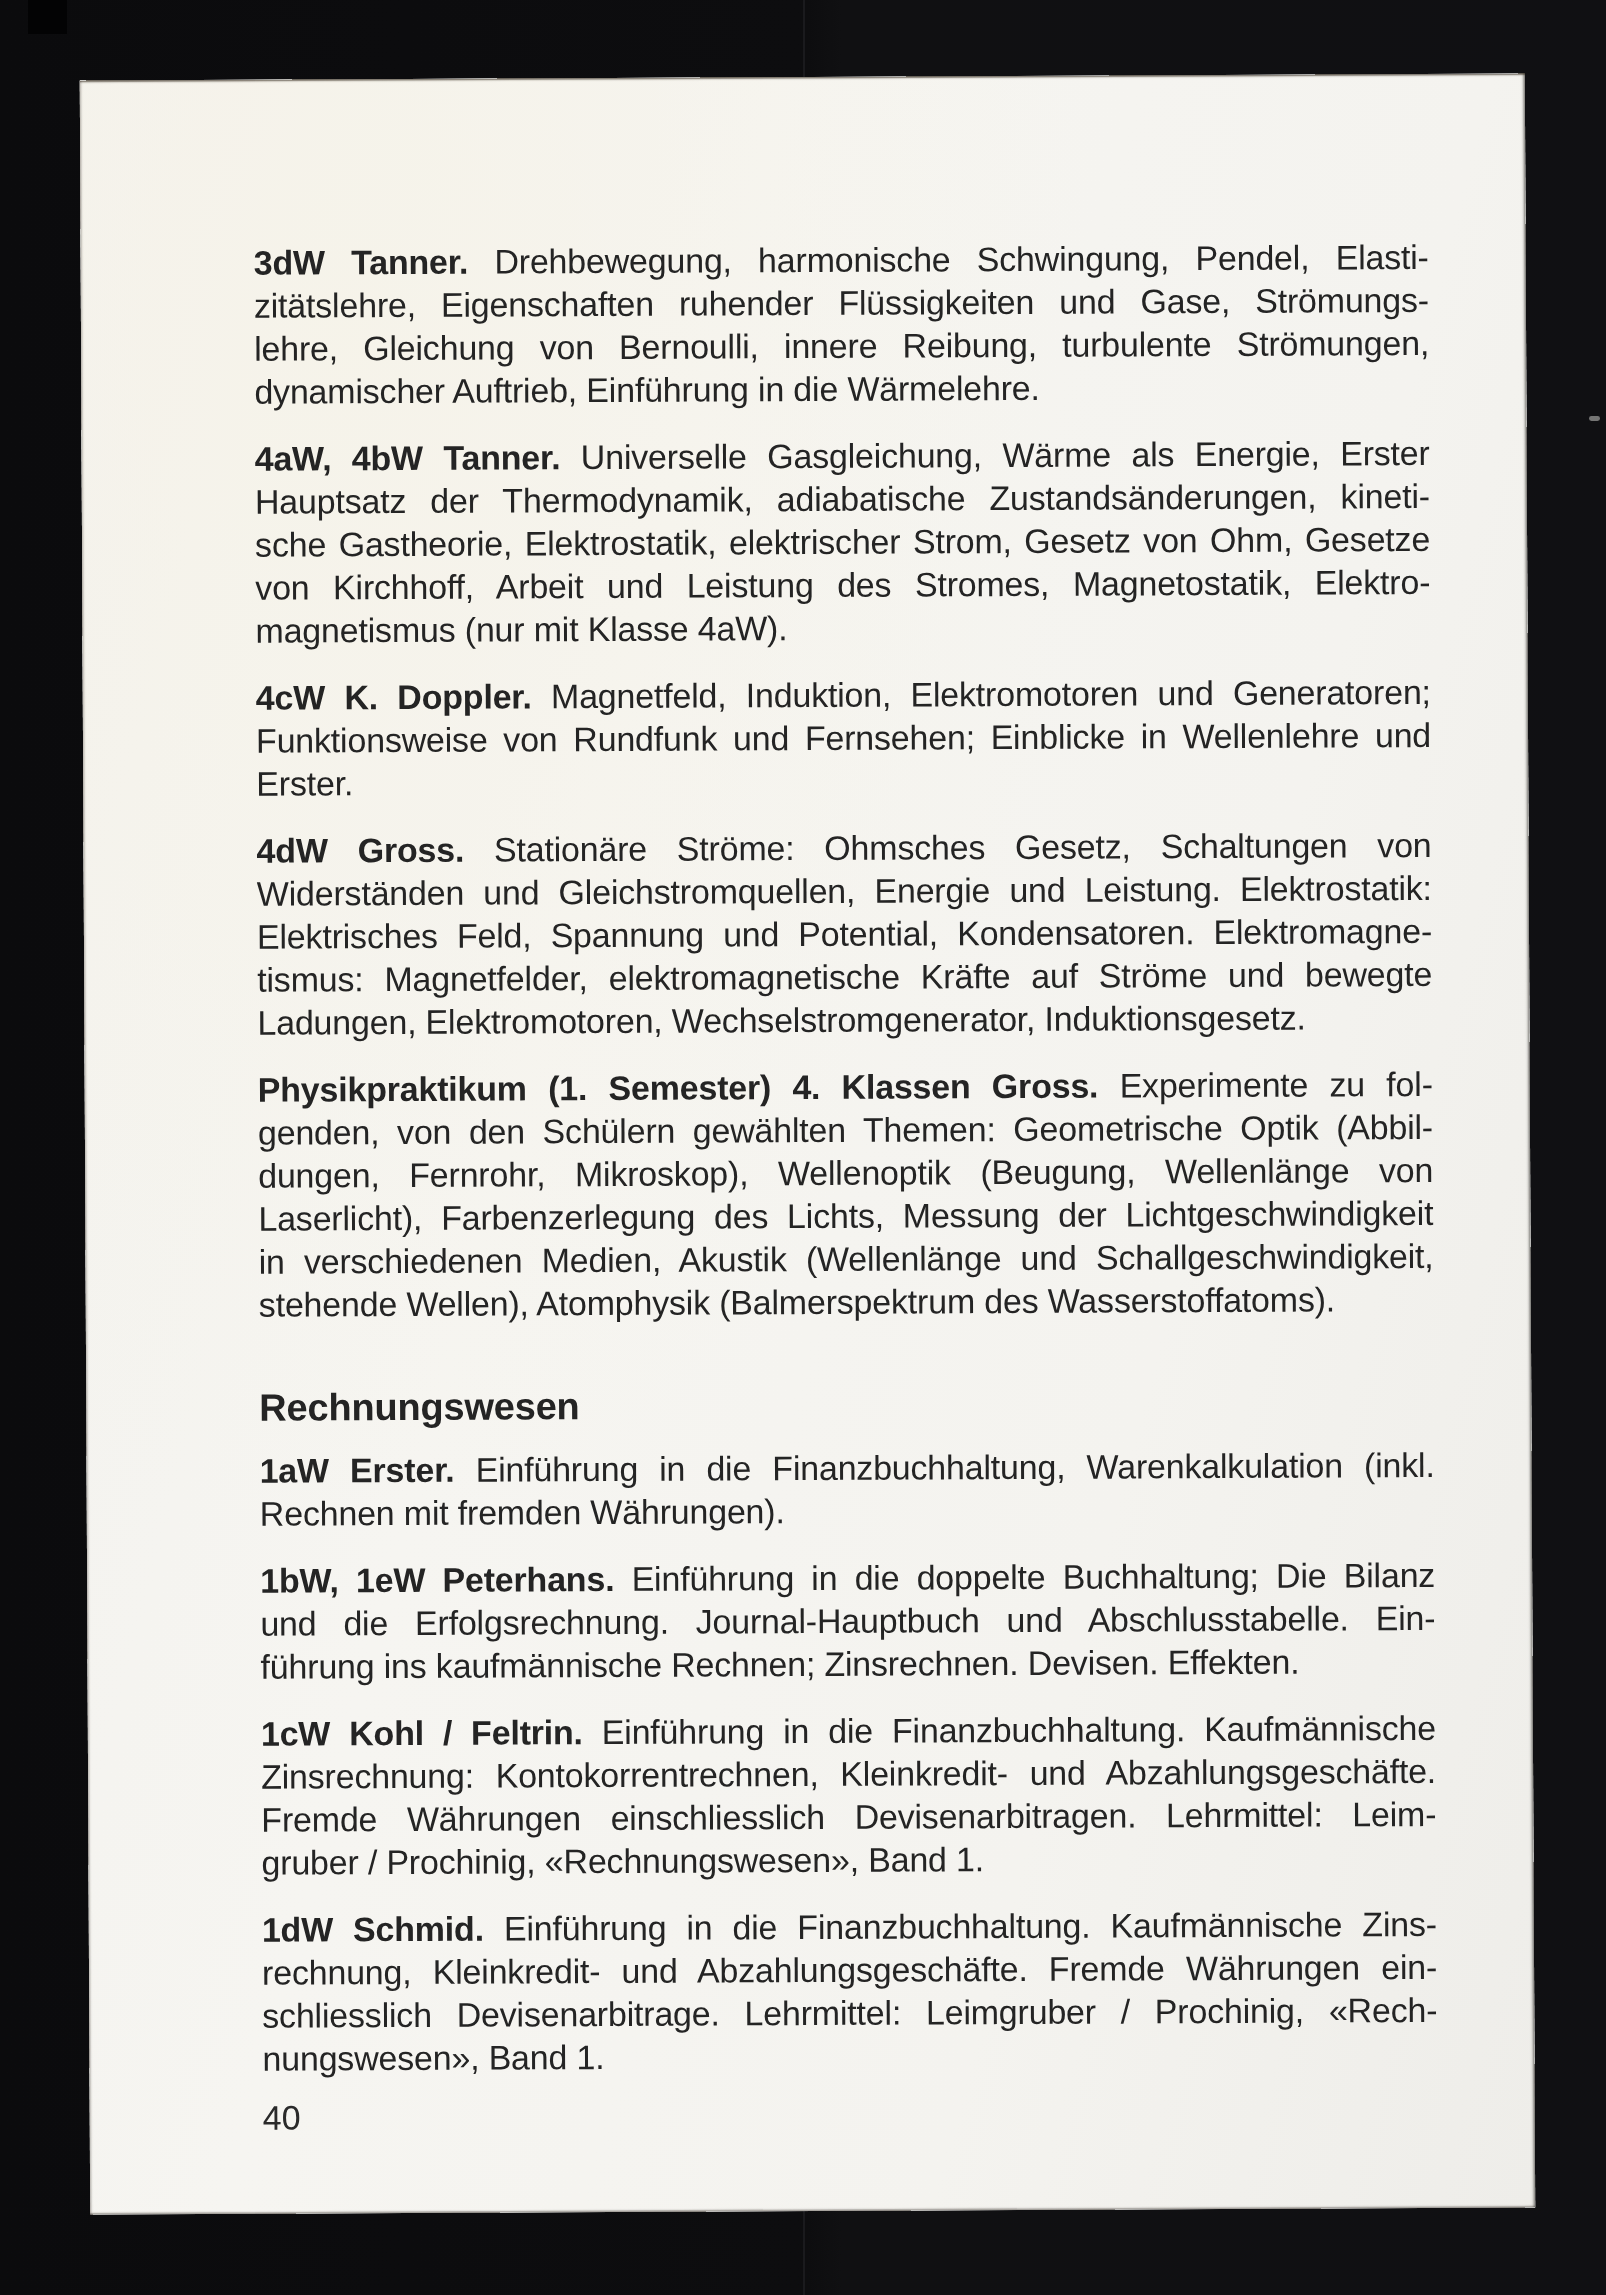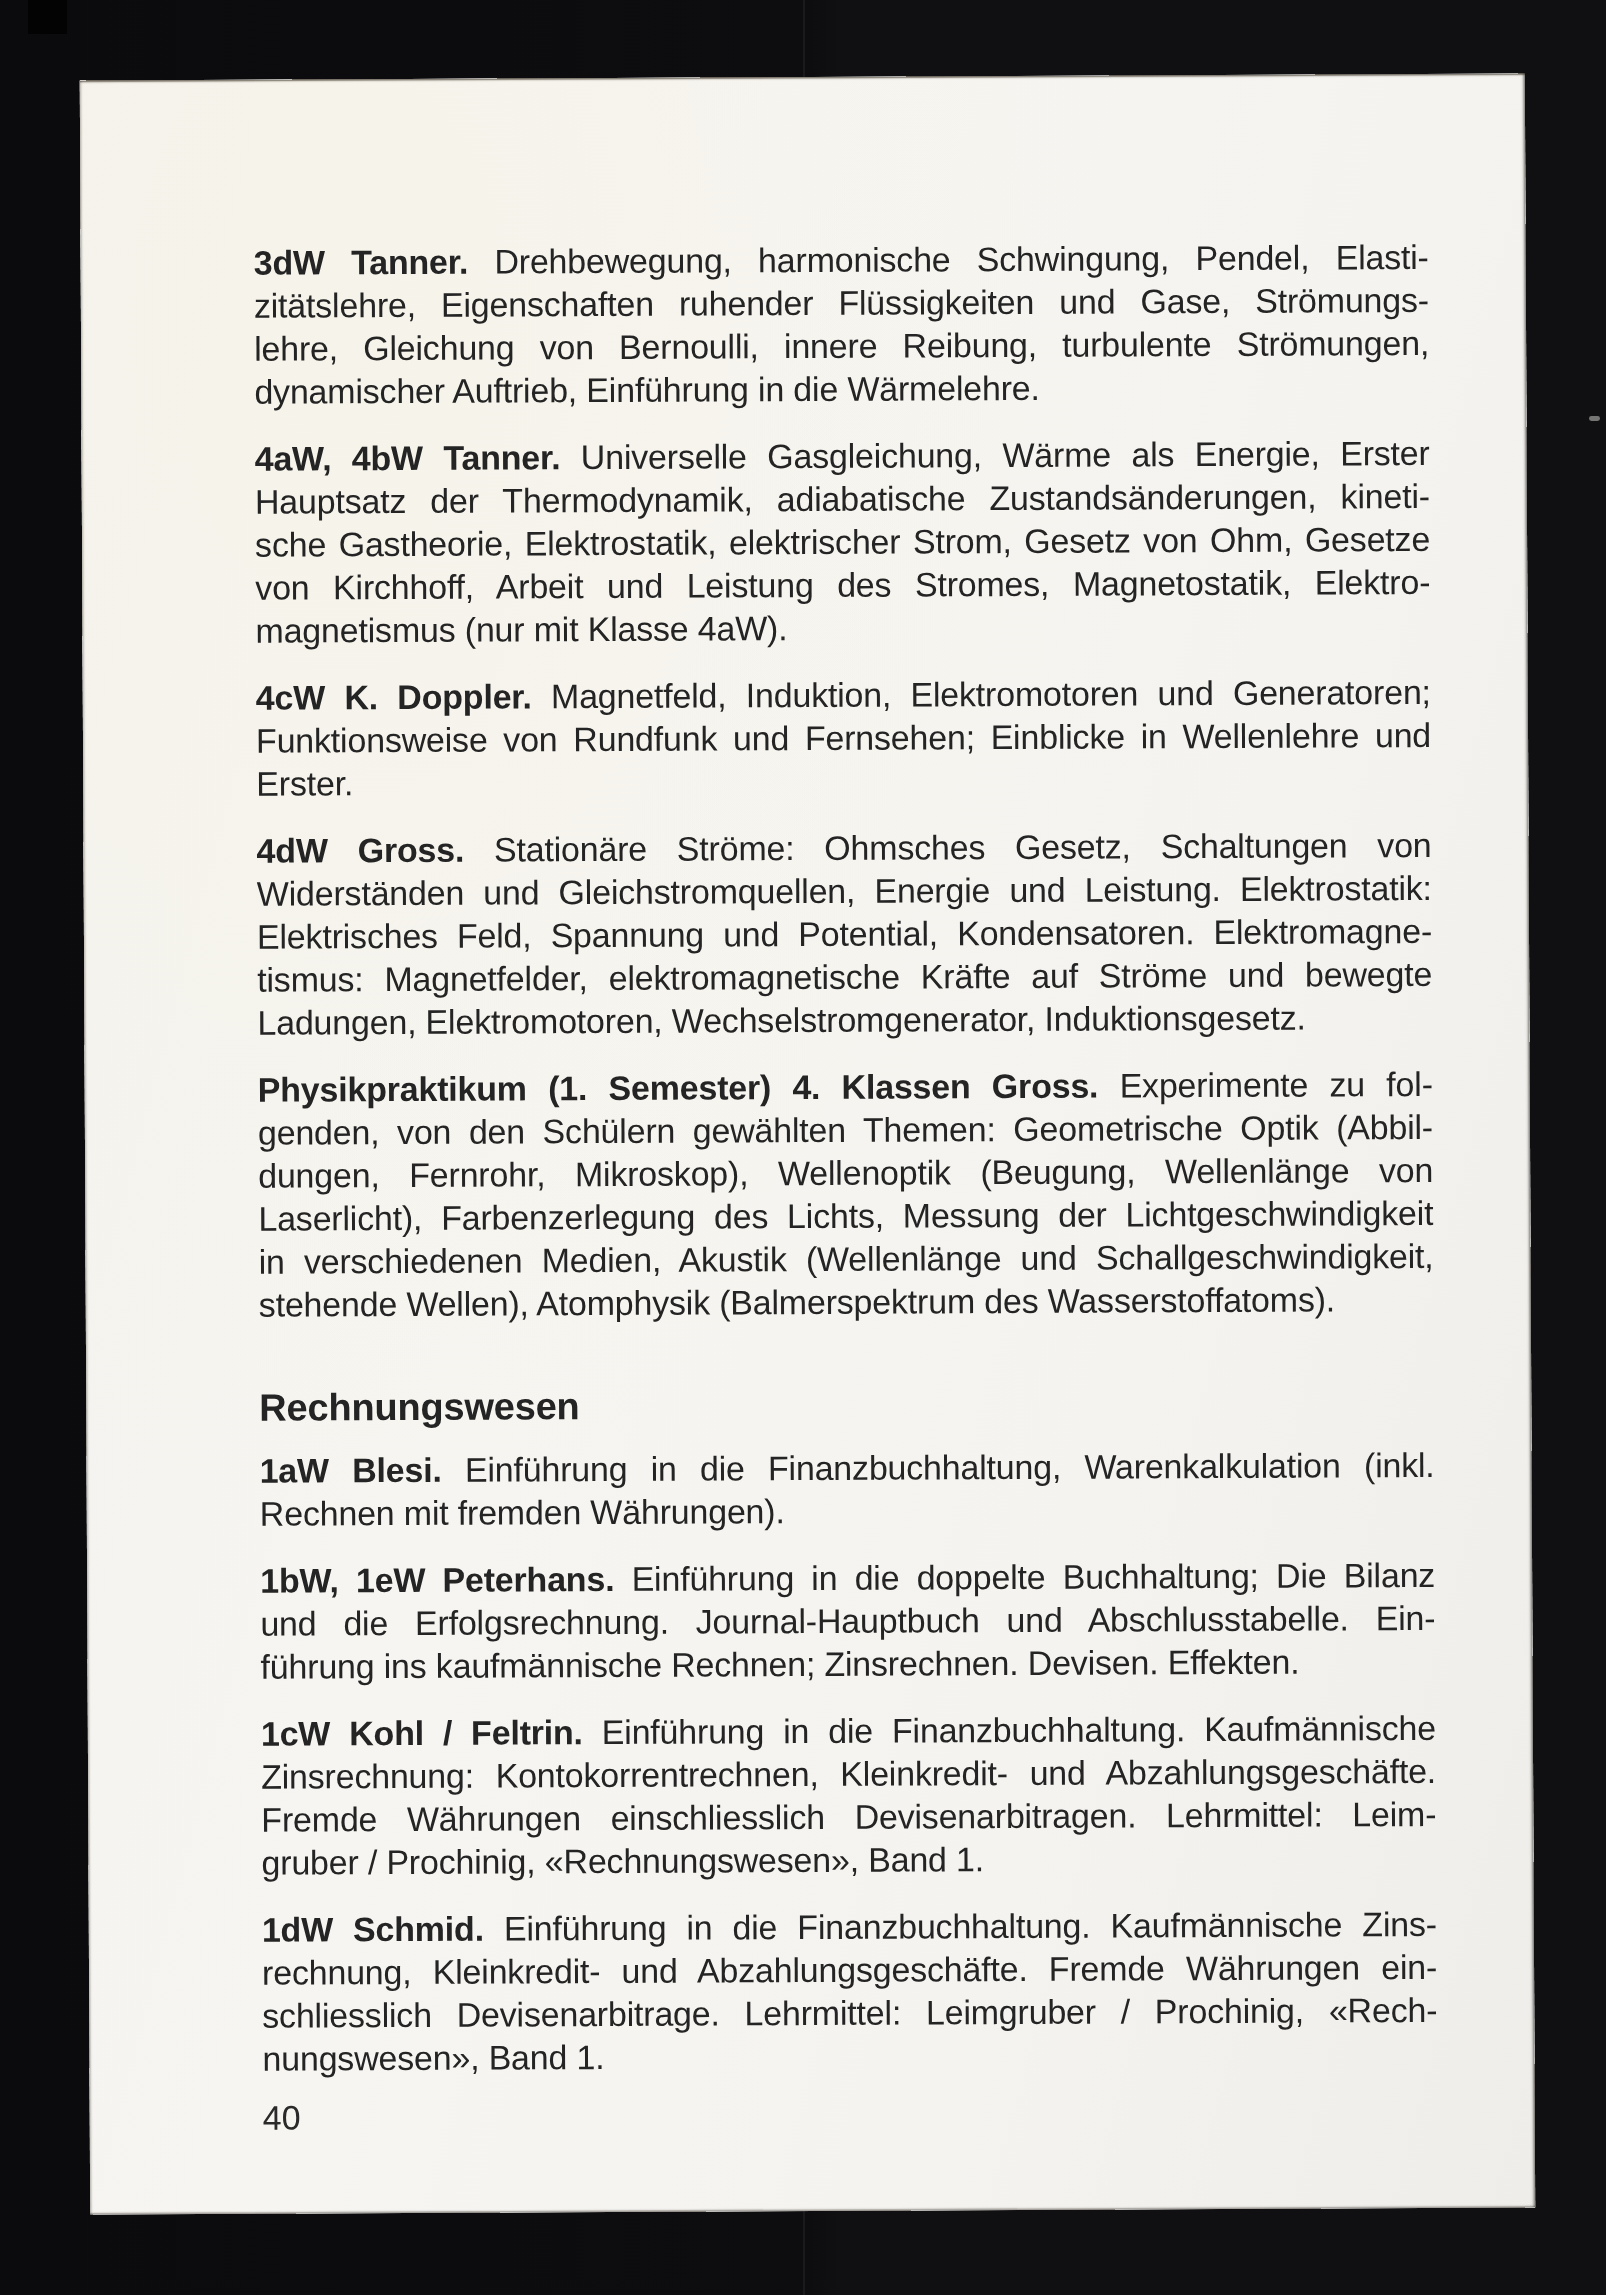--- a/index.html
+++ b/index.html
@@ -119,21 +119,21 @@
           <div class="line"><span>genden, von den Schülern gewählten Themen: Geometrische Optik (Abbil-</span></div>
           <div class="line"><span>dungen, Fernrohr, Mikroskop), Wellenoptik (Beugung, Wellenlänge von</span></div>
           <div class="line"><span>Laserlicht), Farbenzerlegung des Lichts, Messung der Lichtgeschwindigkeit</span></div>
           <div class="line"><span>in verschiedenen Medien, Akustik (Wellenlänge und Schallgeschwindigkeit,</span></div>
           <div class="line last"><span>stehende Wellen), Atomphysik (Balmerspektrum des Wasserstoffatoms).</span></div>
         </div>
         <div class="block heading">
           <div class="line last"><span>Rechnungswesen</span></div>
         </div>
         <div class="block para">
-          <div class="line"><span class="lead">1aW Blesi.</span><span> Einführung in die Finanzbuchhaltung, Warenkalkulation (inkl.</span></div>
+          <div class="line"><span class="lead">1aW Erster.</span><span> Einführung in die Finanzbuchhaltung, Warenkalkulation (inkl.</span></div>
           <div class="line last"><span>Rechnen mit fremden Währungen).</span></div>
         </div>
         <div class="block para">
           <div class="line"><span class="lead">1bW, 1eW Peterhans.</span><span> Einführung in die doppelte Buchhaltung; Die Bilanz</span></div>
           <div class="line"><span>und die Erfolgsrechnung. Journal-Hauptbuch und Abschlusstabelle. Ein-</span></div>
           <div class="line last"><span>führung ins kaufmännische Rechnen; Zinsrechnen. Devisen. Effekten.</span></div>
         </div>
         <div class="block para">
           <div class="line"><span class="lead">1cW Kohl / Feltrin.</span><span> Einführung in die Finanzbuchhaltung. Kaufmännische</span></div>
           <div class="line"><span>Zinsrechnung: Kontokorrentrechnen, Kleinkredit- und Abzahlungsgeschäfte.</span></div>

